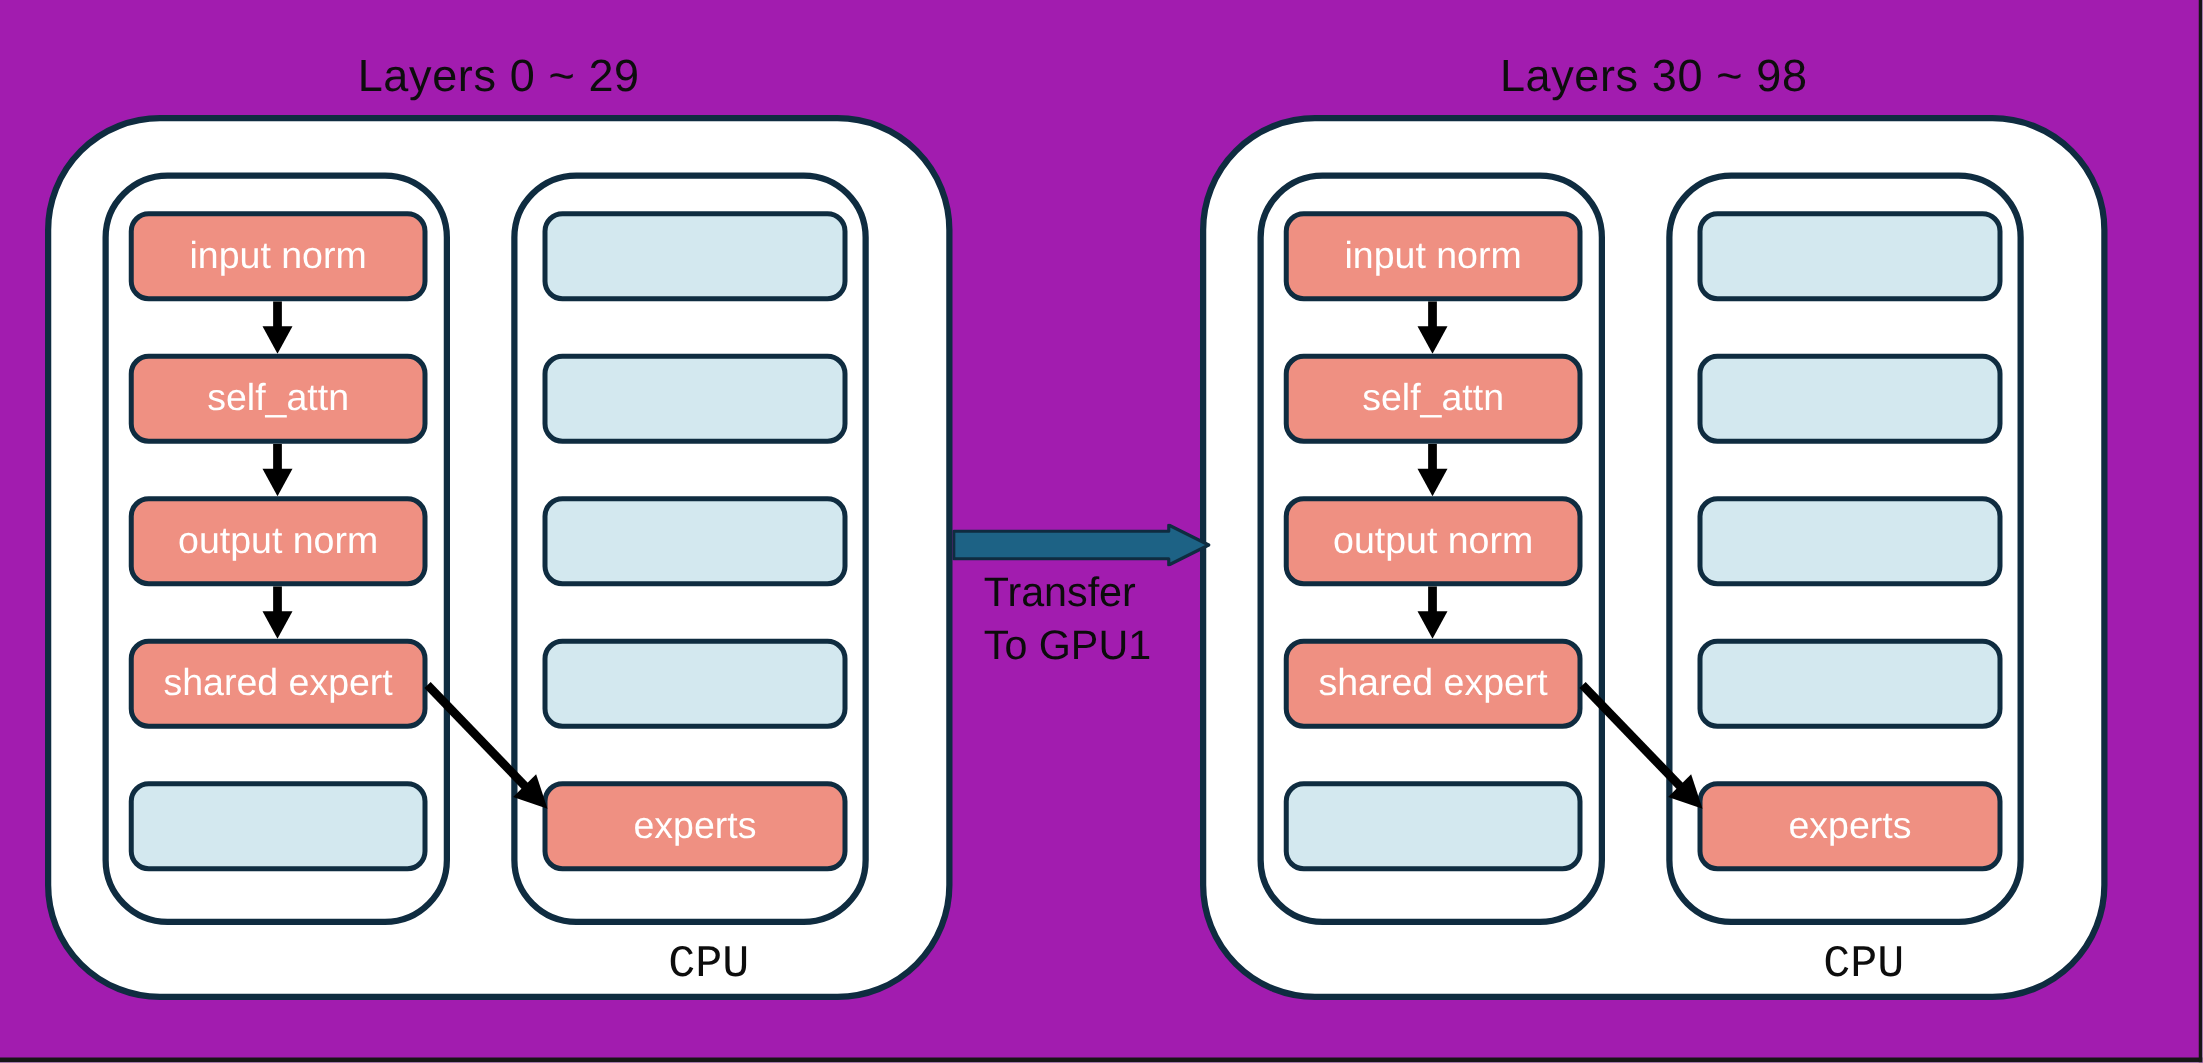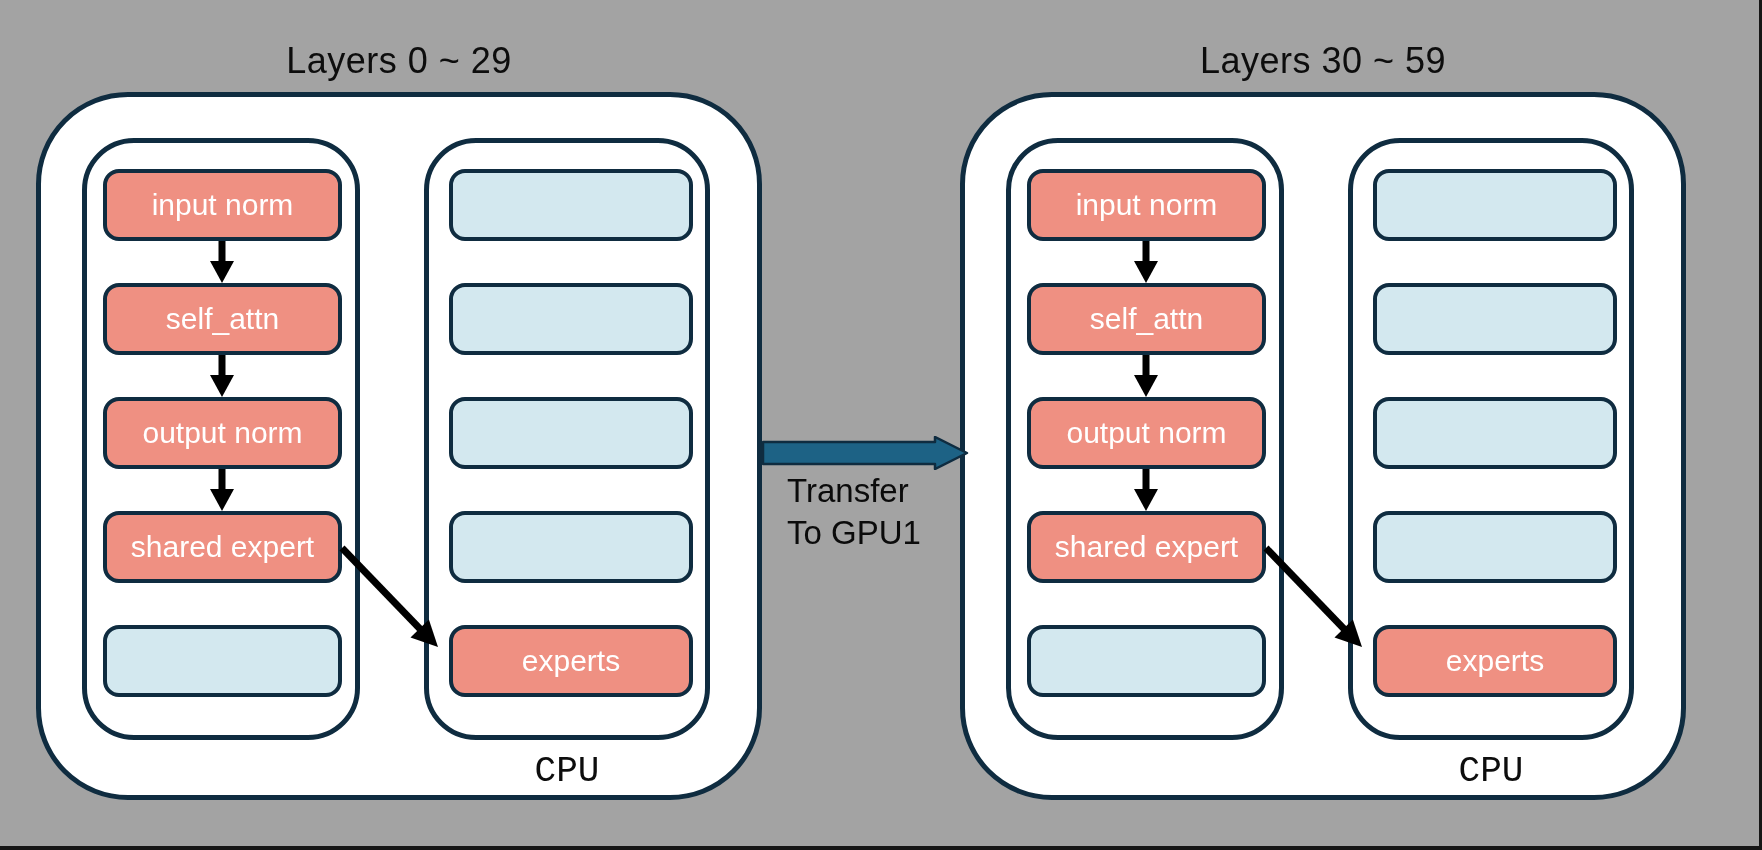--- a/index.html
+++ b/index.html
@@ -1,19 +1,19 @@
 <!DOCTYPE html>
 <html><head>
 <meta charset="utf-8">
 <style>
   html,body{margin:0;padding:0;background:#ffffff;}
   .canvas{
     position:relative;
     width:1762px;height:850px;
-    background:#a3a3a3;
+    background:#a21caf;
     font-family:"Liberation Sans", sans-serif;
     box-sizing:border-box;
     border-right:3px solid #161616;
     border-bottom:4px solid #161616;
     overflow:hidden;
   }
   .group{position:absolute;top:30px;width:726px;height:770px;}
   .group.left{left:36px;}
   .group.right{left:960px;}
   .group-title{
@@ -22,21 +22,21 @@
   }
   .frame{
     position:relative;width:726px;height:708px;box-sizing:border-box;
     border:5px solid #0f2c40;border-radius:92px;background:#ffffff;
   }
   .col{
     position:absolute;top:41px;height:602px;box-sizing:border-box;
     border:5px solid #0f2c40;border-radius:52px;background:#ffffff;
   }
   .col.gpu{left:41px;width:278px;}
-  .col.cpu{left:383px;width:286px;}
+  .col.cpu{left:368px;width:286px;}
   .node{
     position:absolute;height:72px;box-sizing:border-box;
     border:4px solid #0f2c40;border-radius:16px;
     display:flex;align-items:center;justify-content:center;
     font-size:30px;color:#ffffff;
   }
   .node.salmon{background:#ef9082;}
   .node.blue{background:#d3e8ef;}
   .gpu .node{left:16px;width:239px;}
   .cpu .node{left:20px;width:244px;}
@@ -44,21 +44,21 @@
   .v-arrow{position:absolute;left:118px;width:34px;height:42px;}
   .va0{top:98px;}.va1{top:212px;}.va2{top:326px;}
   .col-label{
     position:absolute;top:648px;height:52px;
     display:flex;align-items:center;justify-content:center;
     font-size:36px;color:#0d0d0d;
   }
   .col-label.gpu-label{left:41px;width:278px;}
   .col-label.cpu-label{left:383px;width:286px;font-family:Liberation Mono, monospace;}
   .diag{position:absolute;left:0;top:0;width:716px;height:698px;pointer-events:none;}
-  .transfer{position:absolute;left:762px;top:436px;width:210px;height:120px;text-decoration:underline;}
+  .transfer{position:absolute;left:762px;top:419px;width:210px;height:120px;text-decoration:underline;}
   .transfer svg{position:absolute;left:0;top:0;}
   .t-text{position:absolute;left:25px;top:34px;font-size:33px;line-height:42px;color:#0b0b0b;}
   .t-text span{display:block;}
 </style>
 </head>
 <body>
 
 <div class="canvas">
 
   <section class="group left">
@@ -96,21 +96,21 @@
       <div class="col-label cpu-label">CPU</div>
 
       <svg class="diag" viewBox="0 0 716 698">
         <line x1="301" y1="451" x2="382" y2="535" stroke="#000" stroke-width="7"></line>
         <polygon points="397,550 369.5,540.6 387.9,522.4" fill="#000"></polygon>
       </svg>
     </div>
   </section>
 
   <section class="group right">
-    <div class="group-title">Layers 30 ~ 59</div>
+    <div class="group-title">Layers 30 ~ 98</div>
     <div class="frame">
 
       <div class="col gpu">
         <div class="node salmon r0">input norm</div>
         <svg class="v-arrow va0" viewBox="0 0 34 42">
           <line x1="17" y1="0" x2="17" y2="22" stroke="#000" stroke-width="7"></line>
           <polygon points="5,20 29,20 17,42" fill="#000"></polygon>
         </svg>
         <div class="node salmon r1">self_attn</div>
         <svg class="v-arrow va1" viewBox="0 0 34 42">

